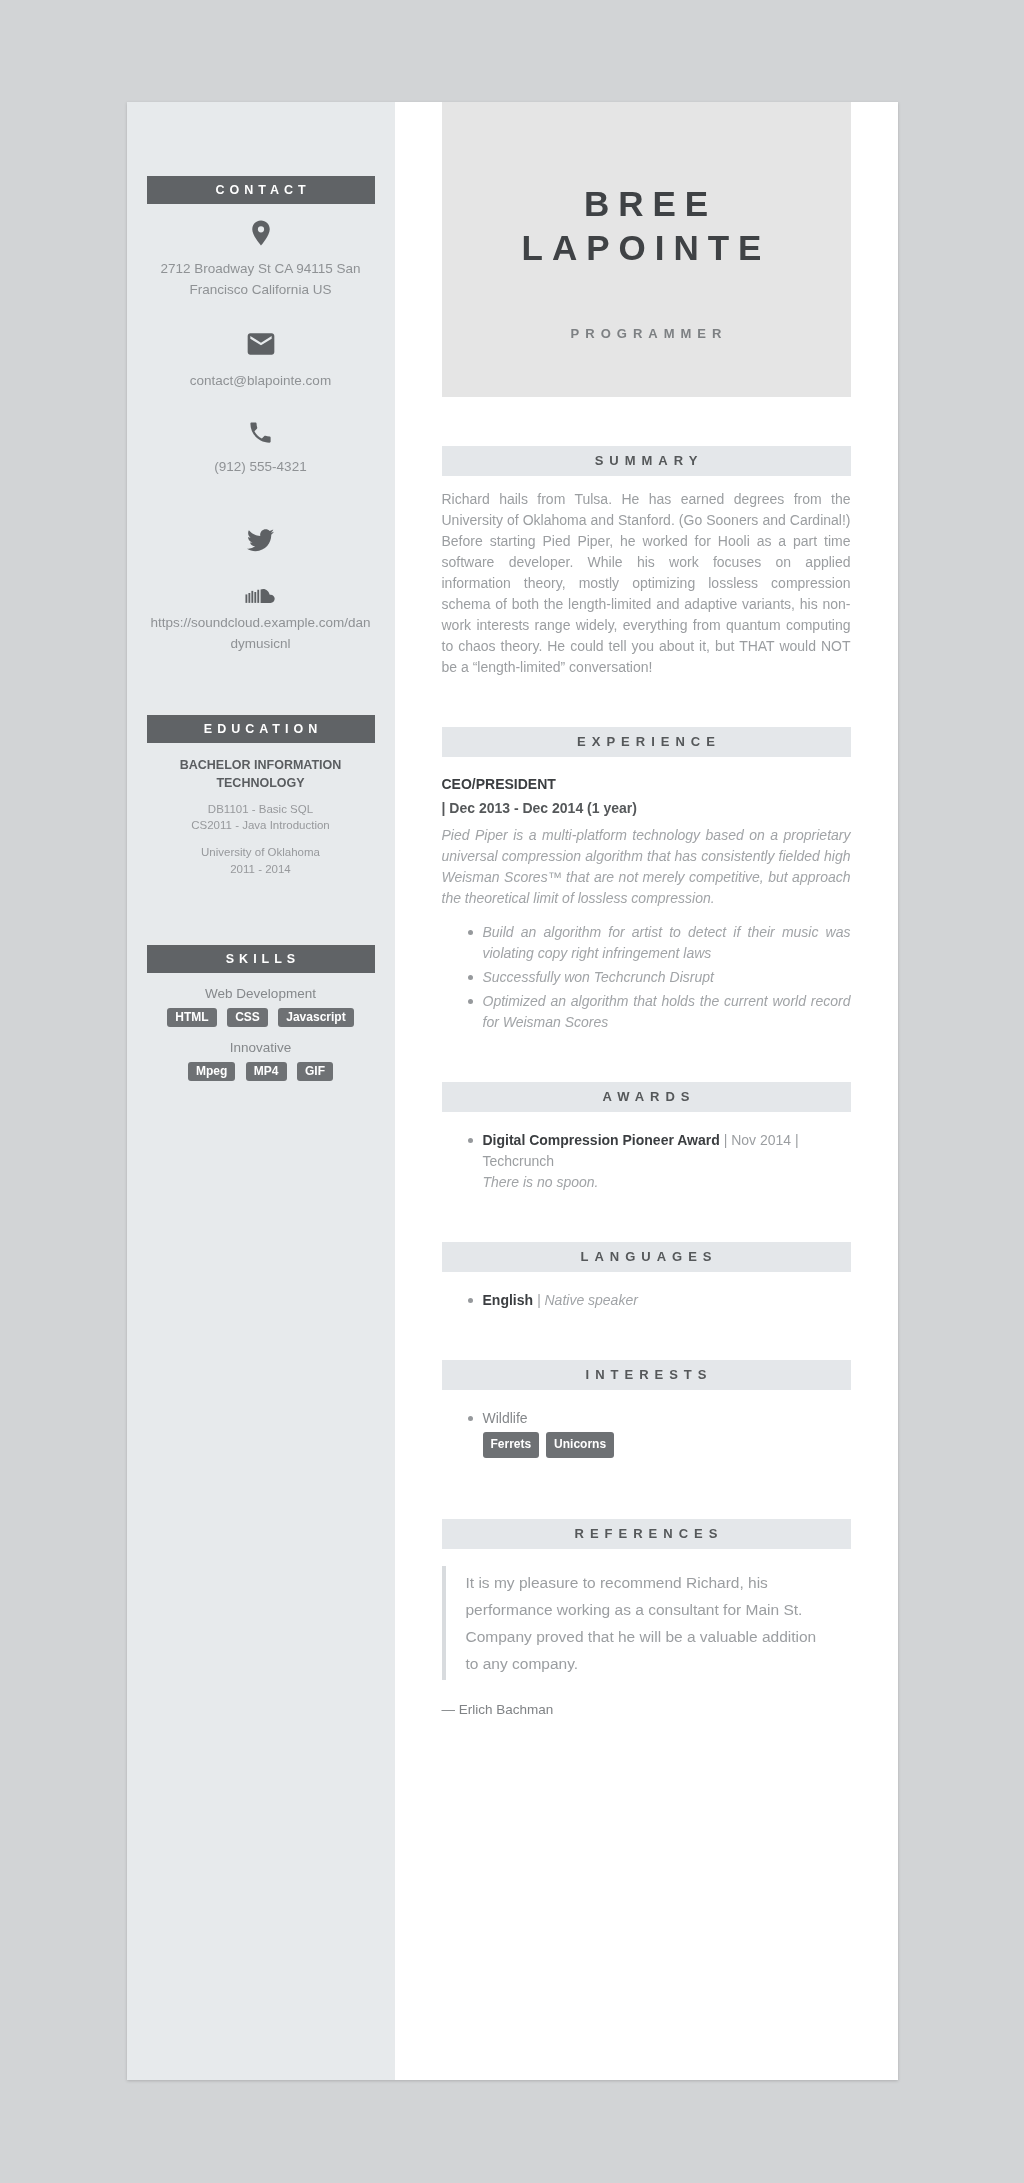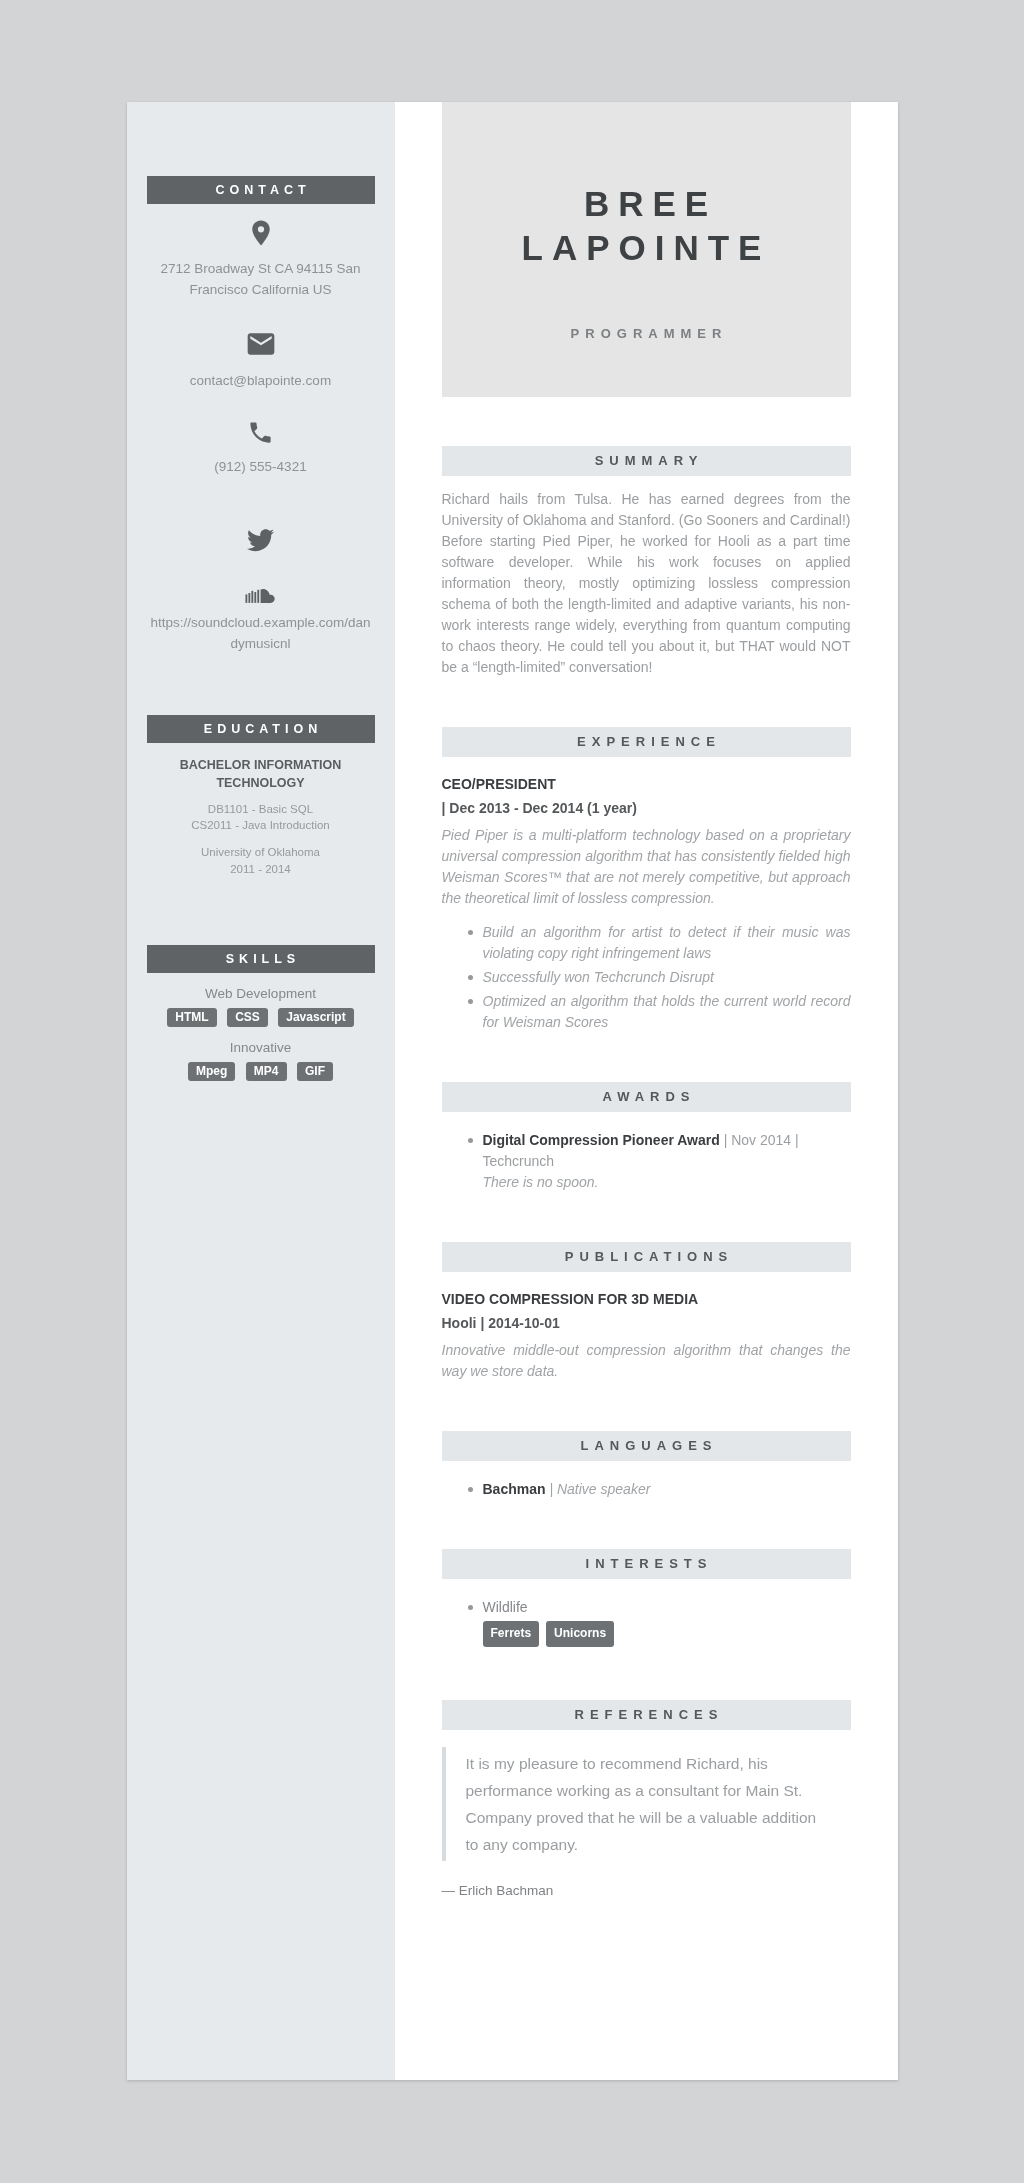--- a/index.html
+++ b/index.html
@@ -231,45 +231,39 @@
       <div class="section-bar">AWARDS</div>
       <ul class="bullets" style="margin-top:18px">
         <li>
           <span class="item-name-dark">Digital Compression Pioneer Award</span>
           <span class="item-meta">| Nov 2014 | Techcrunch</span>
           <div class="item-note">There is no spoon.</div>
         </li>
       </ul>
     </section>
 
-    <section class="section">
-      <div class="section-bar">PUBLICATIONS</div>
-      <div class="entry-role">VIDEO COMPRESSION FOR 3D MEDIA</div>
-      <div class="entry-dateline">Hooli | 2014-10-01</div>
-      <div class="entry-desc">Innovative middle-out compression algorithm that changes the way we store data.</div>
-    </section>
 
     <section class="section">
       <div class="section-bar">LANGUAGES</div>
       <ul class="bullets" style="margin-top:18px">
         <li>
-          <span class="item-name-dark">Bachman</span>
+          <span class="item-name-dark">English</span>
           <span class="item-note">| Native speaker</span>
         </li>
       </ul>
     </section>
 
     <section class="section">
       <div class="section-bar">INTERESTS</div>
       <ul class="bullets" style="margin-top:18px">
         <li>
           <span class="item-plain">Wildlife</span>
           <div class="tag-row" style="margin-top:3px;text-align:left">
             <span class="tag" style="margin:0 3px 0 0">Ferrets</span>
-            <span class="tag" style="margin:0 3px 4px 0">Unicorns</span>
+            <span class="tag" style="margin:0 3px 12px 0">Unicorns</span>
           </div>
         </li>
       </ul>
     </section>
 
     <section class="section">
       <div class="section-bar">REFERENCES</div>
       <blockquote class="quote">It is my pleasure to recommend Richard, his performance working as a consultant for Main St. Company proved that he will be a valuable addition to any company.</blockquote>
       <div class="attribution">— Erlich Bachman</div>
     </section>

